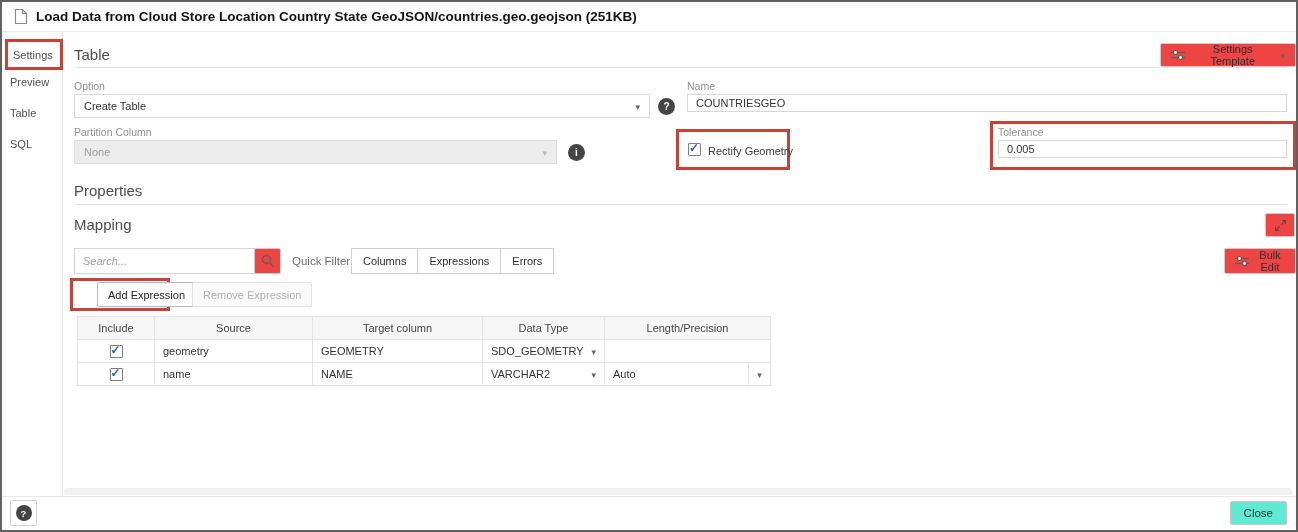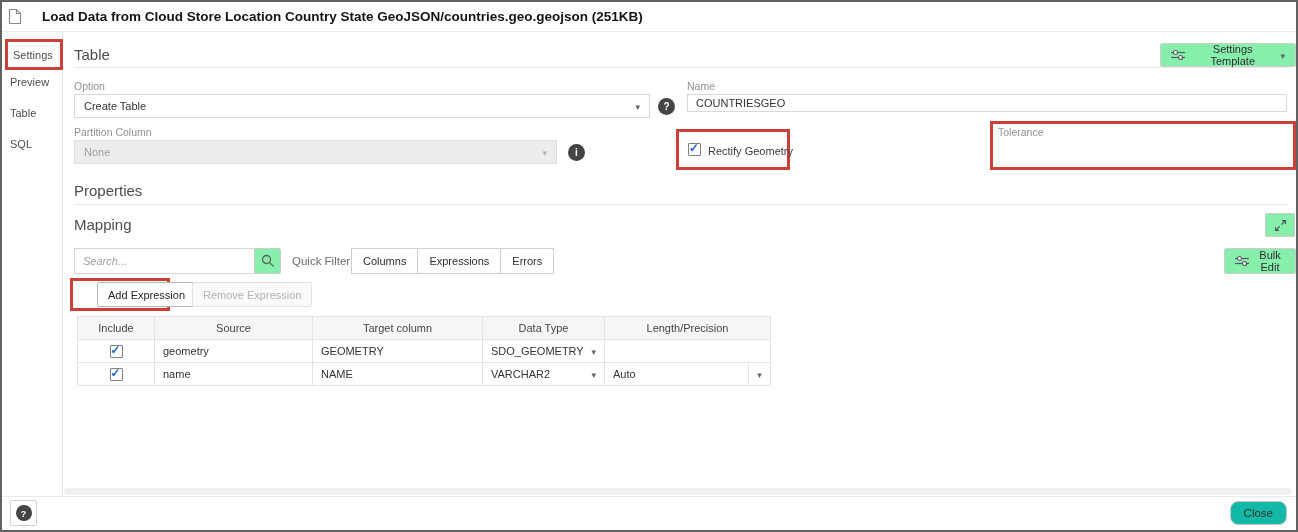--- a/index.html
+++ b/index.html
@@ -6,21 +6,21 @@
   html,body { background:#fff; }
   body { font-family:"Liberation Sans", sans-serif; }
 
   .window{
     position:relative; width:1298px; height:532px; background:#fff;
     border:2px solid #616161; overflow:hidden;
   }
 
   
   .titlebar{ position:absolute; left:0; top:0; right:0; height:30px;
-    border-bottom:1px solid #ececec; display:flex; align-items:center; padding-left:6px; gap:20px; background:#fff;}
+    border-bottom:1px solid #ececec; display:flex; align-items:center; padding-left:12px; gap:8px; background:#fff;}
   .titlebar .doc-ic{ display:flex; align-items:center; }
   .title-text{ font-size:13.5px; font-weight:bold; color:#141414; }
 
   
   .sidebar{ position:absolute; left:0; top:30px; bottom:34px; width:61px;
     border-right:1px solid #e6e6e6; background:#fff; }
   .sb-item{ position:absolute; left:8px; font-size:11px; color:#4f4f4f; cursor:default; }
   .sb-active-box{ position:absolute; left:3px; top:7px; border:2px solid #c9423a; padding:3px 7px 4px 5px; }
   .sb-active-box .sb-item{ position:static; }
 
@@ -31,21 +31,21 @@
         padding:0 9px; font-size:11px; color:#333;gap:24px; }
   .sel.disabled{ background:#ececec; border-color:#dedede; color:#9e9e9e; }
   .tinput{ position:absolute; height:18px; border:1px solid #d8d8d8; background:#fff;
         padding:0 8px; font-size:11px; color:#333; font-family:"Liberation Sans",sans-serif; }
   .caret::after{ content:"▾"; font-size:9px; color:#636363; }
   .sel.disabled .caret::after{ color:#b5b5b5; }
   .circ{ position:absolute; width:17px; height:17px; border-radius:50%; background:#454545;
         color:#fff; display:flex; align-items:center; justify-content:center;
         font-size:10px; font-weight:bold; }
   .circ.q::after{ content:"?"; } .circ.i::after{ content:"i"; font-style:normal; }
-  .btn{ position:absolute; height:26px; border:1px solid #cdcdcd; background:#86efac; border-radius:2px;
+  .btn{ position:absolute; height:26px; border:1px solid #cdcdcd; background:#ef4444; border-radius:2px;
         display:inline-flex; align-items:center; gap:6px; padding:0 10px;
         font-size:11px; color:#2e2e2e; cursor:pointer; }
   .hline{ position:absolute; height:0; border-top:1px solid #e7e7e7; }
   .sect-h{ position:absolute; font-size:15px; color:#4d4d4d; }
 
   .anno{ position:absolute; border:3px solid #c9423a; pointer-events:none; }
 
   
   .chk{ width:13px; height:13px; border:1px solid #808080; background:#fff; position:relative; border-radius:1px; }
   .chk.checked::after{ content:"✓"; position:absolute; left:0px; top:-3px;
@@ -79,22 +79,22 @@
         border-left:1px solid #e3e3e3; }
 
   .scroll-strip{ position:absolute; left:62px; right:4px; top:486px; height:7px;
         background:#f1f1f2; border-radius:3px; }
 
   
   .footer{ position:absolute; left:0; right:0; bottom:0; height:34px; border-top:1px solid #eaeaea; background:#fff; }
   .help-btn{ position:absolute; left:8px; bottom:4px; width:27px; height:26px; border:1px solid #d2d2d2;
         border-radius:2px; background:#fff; display:flex; align-items:center; justify-content:center; cursor:pointer; }
   .help-btn .circ{ position:static; width:16px; height:16px; font-size:9.5px; }
-  .close-btn{ position:absolute; right:9px; bottom:5px; height:24px; border:1px solid #c9c9c9; background:#14b8a6;
-        border-radius:8px; display:inline-flex; align-items:center; padding:0 13px; font-size:11.5px; color:#2e2e2e; cursor:pointer; }
+  .close-btn{ position:absolute; right:9px; bottom:5px; height:24px; border:1px solid #c9c9c9; background:#5eead4;
+        border-radius:2px; display:inline-flex; align-items:center; padding:0 13px; font-size:11.5px; color:#2e2e2e; cursor:pointer; }
 
   svg{ display:block; }
 </style>
 </head>
 <body>
 
 <div class="window">
 
   <div class="titlebar">
     <span class="doc-ic">
@@ -148,20 +148,21 @@
     <span class="caret"></span>
   </div>
   <span class="circ i" style="left:566px; top:142px;"></span>
 
   <div class="anno" style="left:674px; top:127px; width:114px; height:41px;"></div>
   <div class="chk checked" style="position:absolute; left:686px; top:141px;"></div>
   <span style="position:absolute; left:706px; top:143px; font-size:11px; color:#3c3c3c;">Rectify Geometry</span>
 
   <div class="anno" style="left:988px; top:119px; width:306px; height:49px;"></div>
   <span class="flabel" style="left:996px; top:124px;">Tolerance</span>
+  <input class="tinput" style="left: 996px; top: 138px; width: 289px;" value="0.005">
 
   <div class="sect-h" style="left:72px; top:180px;">Properties</div>
   <div class="hline" style="left:72px; width:1213px; top:202px;"></div>
 
   <div class="sect-h" style="left:72px; top:214px;">Mapping</div>
   <button class="btn" style="left:1263px; top:211px; width:30px; height:24px; padding:0; justify-content:center;">
     <span>
       <svg width="13" height="13" viewBox="0 0 16 16">
         <path d="M10 2h4v4 M14 2L9 7 M6 14H2v-4 M2 14l5-5" fill="none" stroke="#4f4f4f" stroke-width="1.4"></path>
       </svg>

